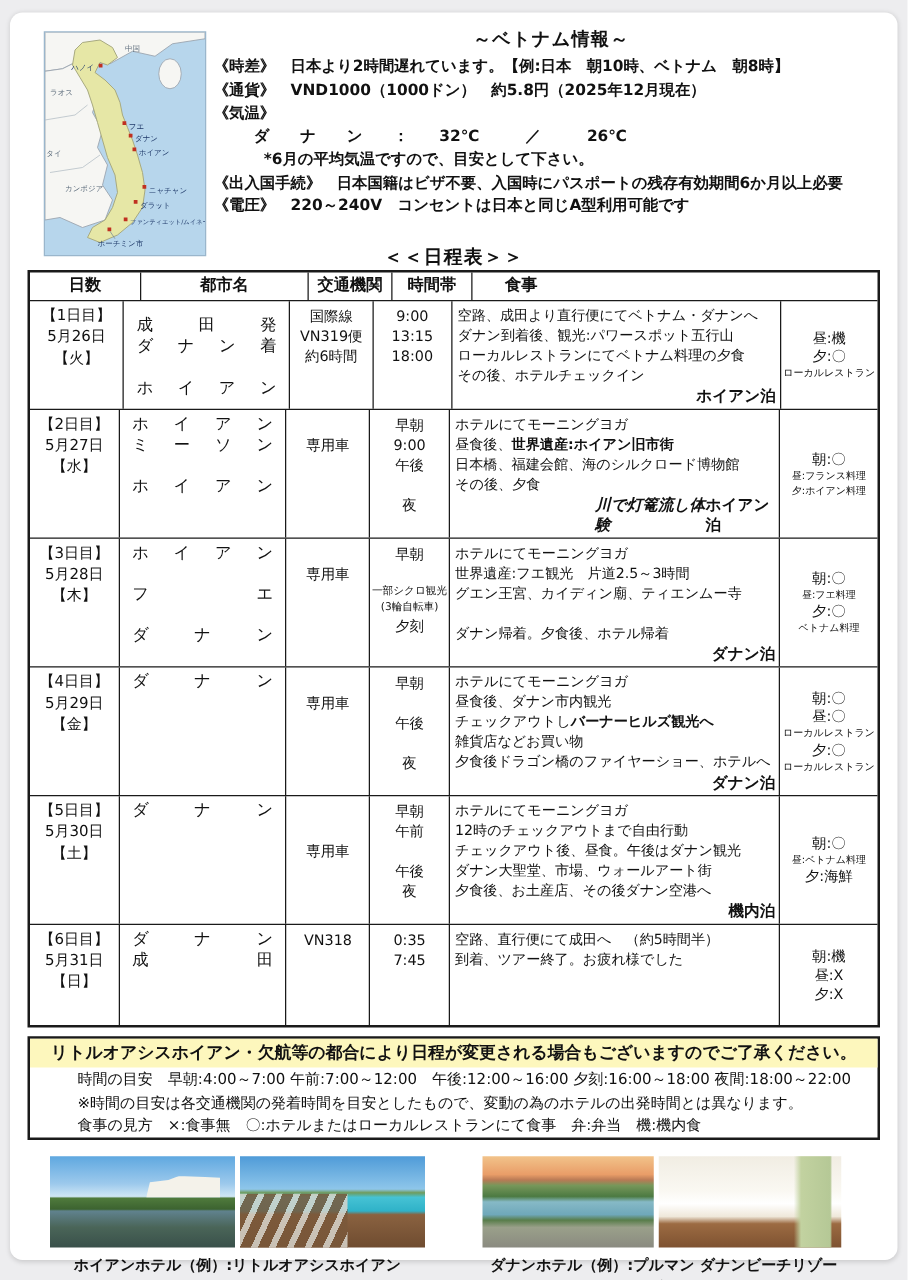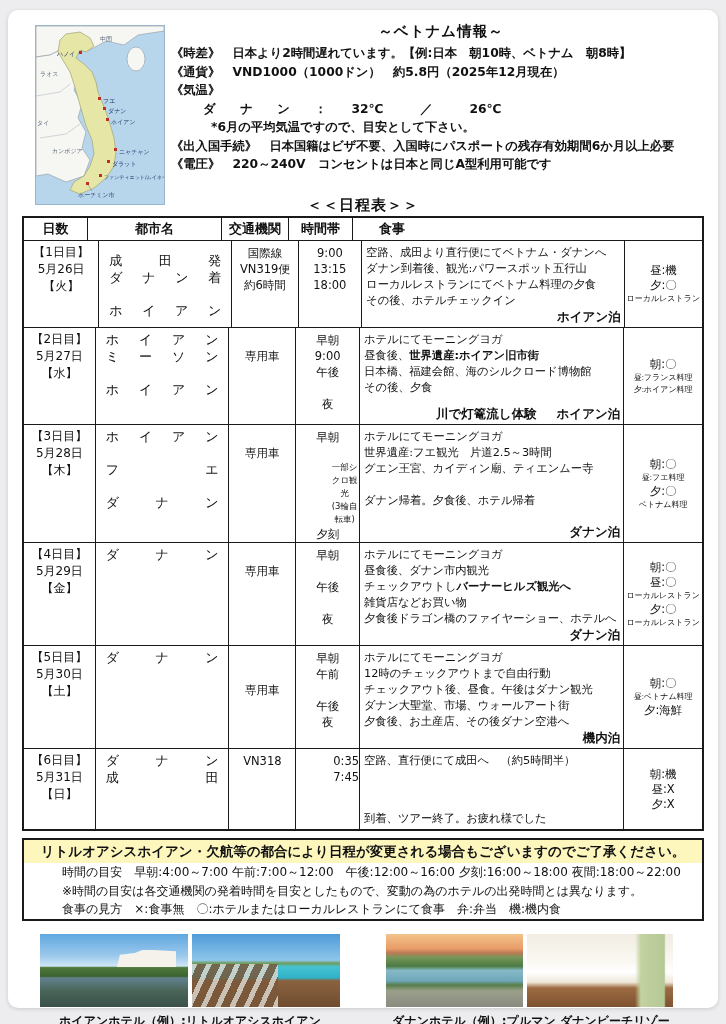--- a/index.html
+++ b/index.html
@@ -32,30 +32,30 @@
   .trow.head{min-height:22px;}
   .th{box-sizing:border-box;border-right:1px solid #1a1a1a;font-size:13px;font-weight:bold;
       text-align:center;line-height:21px;}
   .th:last-child{border-right:none;}
   .day-cell{padding-top:3px;}
   .day-line{text-align:center;font-size:12px;line-height:17px;}
   .city-cell{padding:4px 10px 0 10px;}
   .city-line{font-size:13px;line-height:16.5px;text-align:justify;text-align-last:justify;}
   .transport-cell{padding-top:4px;}
   .center-line{text-align:center;font-size:11.5px;line-height:16px;}
-  .center-line.small{font-size:8.5px;line-height:13px;margin-left:34px;}
+  .center-line.small{font-size:8.5px;line-height:13px;}
   .time-cell{padding-top:4px;}
-  .sched-cell{padding:4px 3px 2px 4px;justify-content:space-between;}
+  .sched-cell{padding:4px 3px 2px 4px;}
   .sched-line{font-size:11.3px;line-height:16px;white-space:nowrap;}
   .sched-line b{font-weight:bold;}
   .stay-line{margin-top:auto;display:flex;justify-content:flex-end;font-size:12.5px;font-weight:bold;line-height:16px;}
-  .stay-line .stay-left{margin-right:auto;margin-left:72px;}
+  .stay-line .stay-left{margin-right:auto;margin-left:112px;font-style:italic;}
   .meal-cell{justify-content:center;padding:2px 1px;}
   .meal-line{text-align:center;font-size:11.5px;line-height:15px;}
-  .meal-line.small{font-size:8px;line-height:12px;font-family:Liberation Serif, serif;}
+  .meal-line.small{font-size:8px;line-height:12px;}
   
   .notes-box{margin:7px 14px 0 14px;border:2px solid #1a1a1a;}
   .alert-line{font-size:13.5px;font-weight:bold;text-align:center;line-height:23px;}
   .note-line{font-size:12px;line-height:18.5px;padding-left:38px;white-space:nowrap;}
   
   .photos-row{display:flex;margin-top:13px;}
   .figure{display:flex;flex-direction:column;}
   .fig-hoian{margin-left:32px;width:300px;}
   .fig-danang{margin-left:46px;width:290px;}
   .photo-pair{display:flex;gap:4px;}
@@ -126,21 +126,21 @@
           <div class="info-line">《出入国手続》　日本国籍はビザ不要、入国時にパスポートの残存有効期間6か月以上必要</div>
           <div class="info-line">《電圧》　220～240V　コンセントは日本と同じA型利用可能です</div>
         </div>
     </div>
   </div>
 
   <div class="table-title">＜＜日程表＞＞</div>
 
   <div class="sched-table">
     <div class="trow head">
-        <div class="th" style="width: 64px;">日数</div>
+        <div class="th" style="width: 89px;">日数</div>
         <div class="th" style="width: 134px;">都市名</div>
         <div class="th" style="width: 67px;">交通機関</div>
         <div class="th" style="width: 64px;">時間帯</div>
         <div class="th" style="width: 78px;">食事</div>
       </div>
     <div>
         <div class="trow" style="min-height: 80px;">
           <div class="tcell day-cell" style="width: 76px;">
             <div class="day-line">【1日目】</div>
             <div class="day-line">5月26日</div>
@@ -338,21 +338,21 @@
             <div class="day-line">5月31日</div>
             <div class="day-line">【日】</div>
           </div>
           <div class="tcell city-cell" style="width: 134px;">
             <div class="city-line">ダナン</div>
             <div class="city-line">成田</div>
           </div>
           <div class="tcell transport-cell" style="width: 67px;">
             <div class="center-line">VN318</div>
           </div>
-          <div class="tcell time-cell" style="width: 64px; align-items: flex-end;">
+          <div class="tcell time-cell" style="width: 64px;">
             <div class="center-line">0:35</div>
             <div class="center-line">7:45</div>
           </div>
           <div class="tcell sched-cell" style="width: 265px;">
             <div class="sched-line"><span>空路、直行便にて成田へ　（約5時間半）</span></div>
             <div class="sched-line"><span>到着、ツアー終了。お疲れ様でした</span></div>
           </div>
           <div class="tcell meal-cell" style="width: 78px;">
             <div class="meal-line">朝:機</div>
             <div class="meal-line">昼:X</div>

